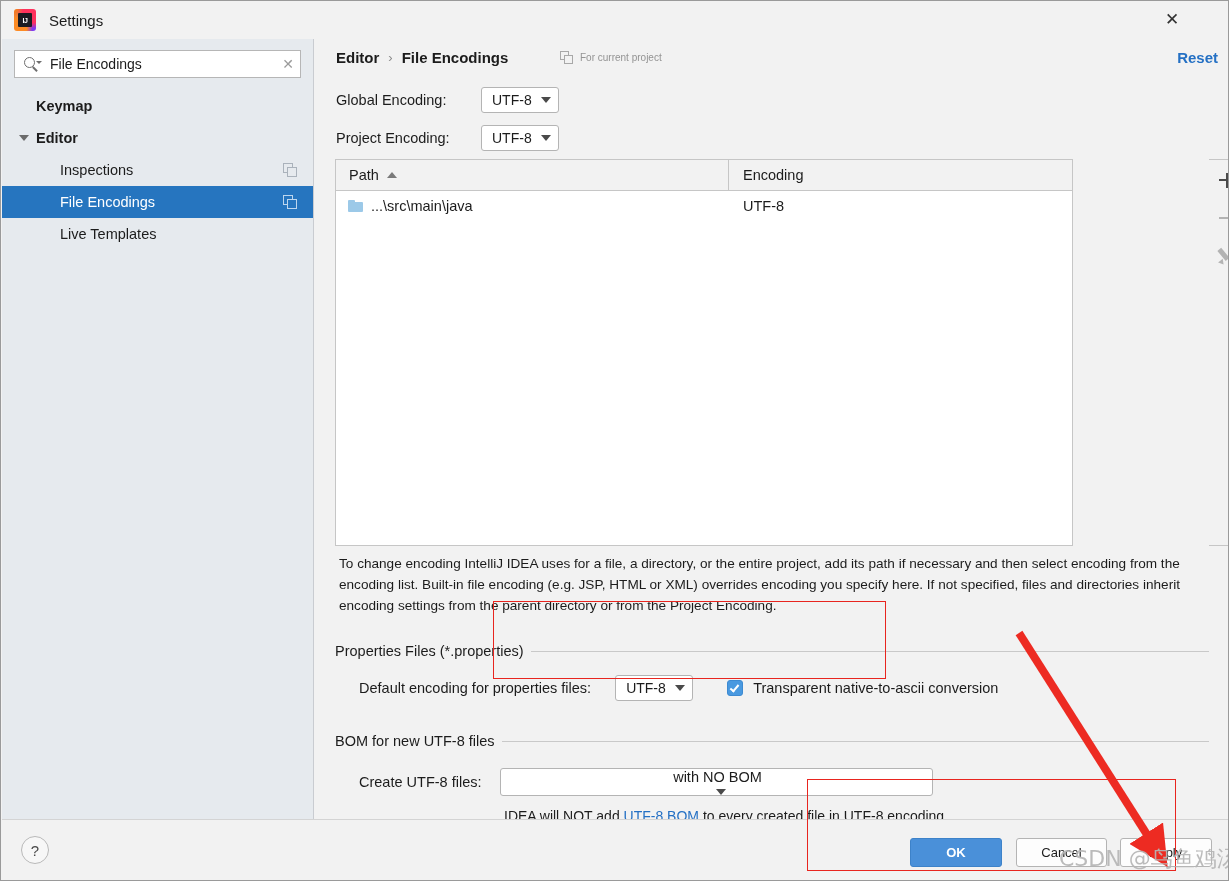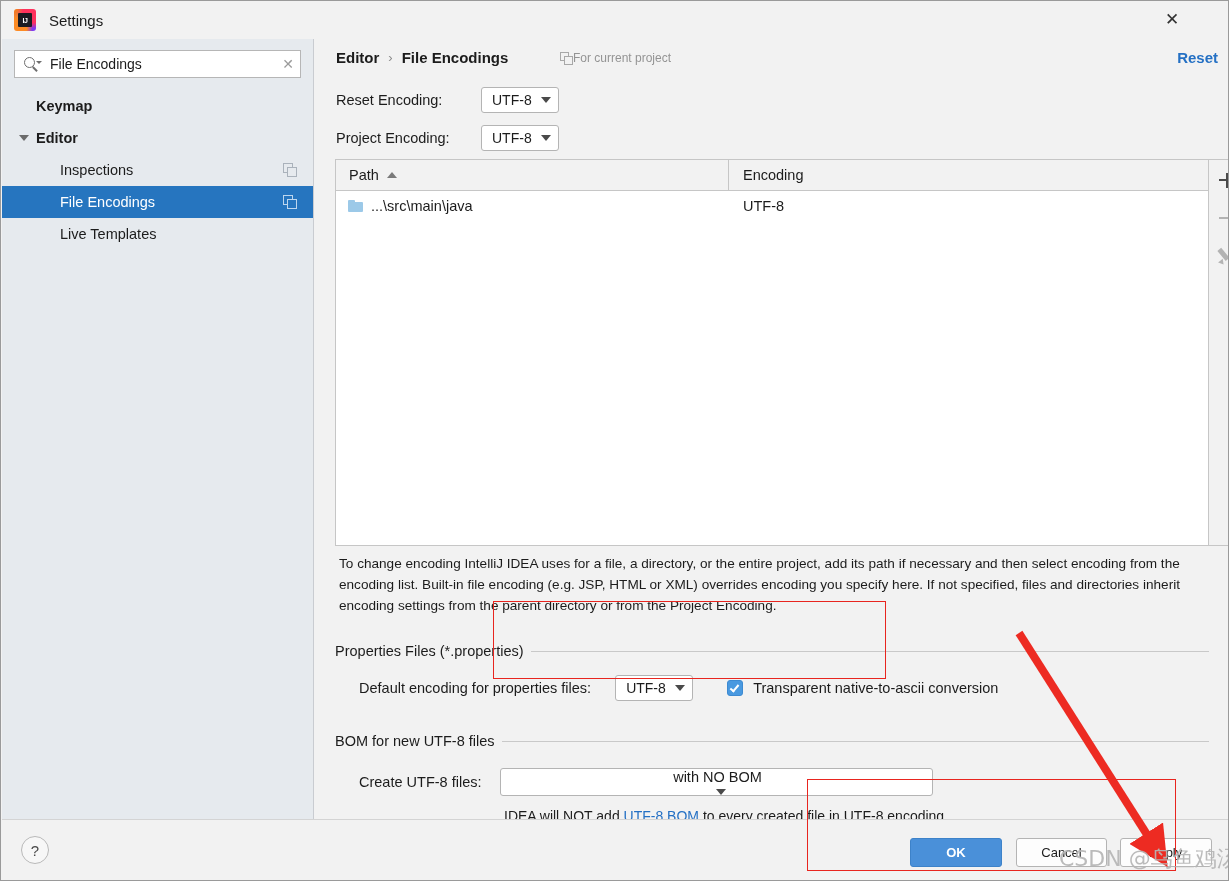--- a/index.html
+++ b/index.html
@@ -143,22 +143,22 @@
   }
   .breadcrumb {
     position: absolute; left: 21px; top: 10px;
     display: flex; align-items: center; gap: 9px;
     font-size: 15px; color: #1c1c1c;
   }
   .breadcrumb b { font-weight: bold; }
   .breadcrumb .sep { color: #8a8a8a; font-size: 13px; }
   .for-project {
     position: absolute; left: 245px; top: 12px;
-    display: flex; align-items: center; 
-    color: #949494; font-size: 12px;
+    display: flex; align-items: center; gap: 7px;
+    color: #949494; font-size: 10px;
   }
   .fp-icon { width: 13px; height: 13px; position: relative; }
   .fp-icon .b1 {
     position: absolute; left: 0; top: 0; width: 9px; height: 9px;
     border: 1.5px solid #a8a8a8;
   }
   .fp-icon .b2 {
     position: absolute; left: 4px; top: 4px; width: 9px; height: 9px;
     border: 1.5px solid #a8a8a8; background: #f2f2f2;
   }
@@ -183,21 +183,21 @@
   }
   .arrow-dn {
     width: 0; height: 0; margin-left: 8px;
     border-left: 5px solid transparent; border-right: 5px solid transparent;
     border-top: 6px solid #4a4a4a;
   }
 
   
   .table-box {
     position: absolute; left: 20px; top: 120px;
-    width: 874px; height: 387px;
+    width: 738px; height: 387px;
     background: #ffffff; border: 1px solid #c6c6c6;
   }
   .table-hdr {
     height: 31px; display: flex; align-items: center;
     background: #f2f2f2; border-bottom: 1px solid #c6c6c6;
     font-size: 14.5px; color: #1c1c1c;
   }
   .th-path { width: 393px; padding-left: 13px; display: flex; align-items: center; gap: 8px;
     border-right: 1px solid #c6c6c6; height: 100%; box-sizing: border-box; }
   .th-enc { padding-left: 14px; }
@@ -408,21 +408,21 @@
       <span class="fp-icon">
           <i class="b1"></i>
           <i class="b2"></i>
         </span>
       <span>For current project</span>
     </div>
 
     <div class="reset-link">Reset</div>
 
     <div class="enc-row r1">
-      <span class="enc-label">Reset Encoding:</span>
+      <span class="enc-label">Global Encoding:</span>
       <div class="combo-sm">
         <span>UTF-8</span>
         <span class="arrow-dn"></span>
       </div>
     </div>
 
     <div class="enc-row r2">
       <span class="enc-label">Project Encoding:</span>
       <div class="combo-sm">
         <span>UTF-8</span>

